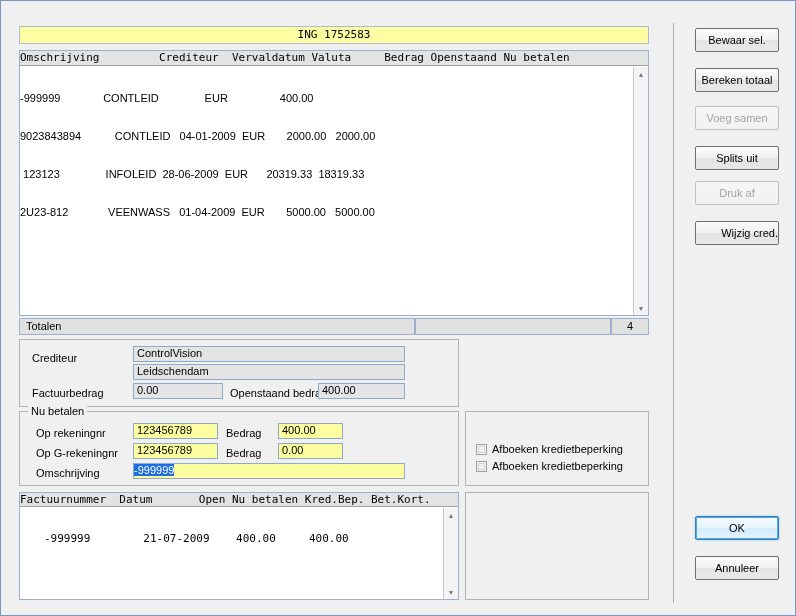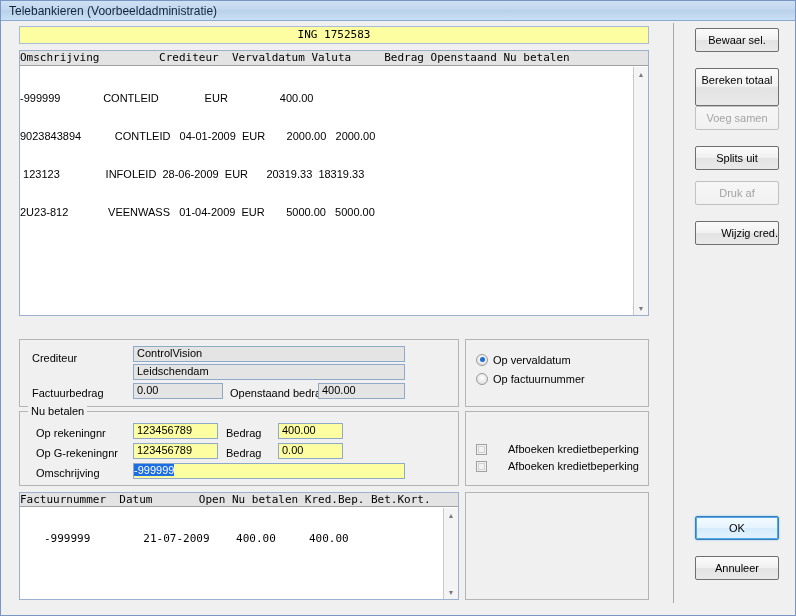--- a/index.html
+++ b/index.html
@@ -228,21 +228,21 @@
   }
 
   
   #chk-panel { left: 464px; top: 410px; width: 184px; height: 75px; }
   .chk-row {
     position: absolute;
     left: 10px;
     height: 14px;
     display: flex;
     align-items: center;
-    gap: 21px;
+    gap: 5px;
     font-size: 11px;
   }
   .chkbox {
     width: 11px; height: 11px;
     background: #f2f2f2;
     border: 1px solid #a0a0a0;
     box-sizing: border-box;
     flex: 0 0 auto;
     position: relative;
   }
@@ -323,40 +323,42 @@
     border: 1px solid #3c7fb1;
     box-shadow: 0 0 0 1px #4ea6ef inset, 0 0 2px #7ec4f5;
     background: linear-gradient(to bottom, #f4fbff 0%, #e6f4fd 48%, #d4ecfb 52%, #e4f3fd 100%);
   }
 </style>
 </head>
 <body>
 
 <div id="app">
 
-  <div id="titlebar">
-    <span class="title-text">Telebankieren (Voorbeeldadministratie)</span>
-  </div>
 
   <div id="acct-banner">ING 1752583</div>
 
   <div id="grid-wrap">
     <div id="grid-head">Omschrijving         Crediteur  Vervaldatum Valuta     Bedrag Openstaand Nu betalen</div>
     <div id="grid-body">
       <div class="grid-row">-999999              CONTLEID               EUR                 400.00           </div>
       <div class="grid-row">9023843894           CONTLEID   04-01-2009  EUR       2000.00   2000.00           </div>
       <div class="grid-row"> 123123               INFOLEID  28-06-2009  EUR      20319.33  18319.33           </div>
       <div class="grid-row">2U23-812             VEENWASS   01-04-2009  EUR       5000.00   5000.00           </div>
     </div>
     <div class="vscroll" style="right:0; top:16px; bottom:0;">
       <div class="arrow up">▲</div>
       <div class="arrow down">▼</div>
     </div>
   </div>
 
+  <div id="totals-bar">
+    <div class="cell" id="totals-left">Totalen</div>
+    <div class="cell" id="totals-middle"></div>
+    <div class="cell" id="totals-right">4</div>
+  </div>
 
   <div class="panel" id="cred-panel">
     <span class="fld-label" style="left:12px; top:12px;">Crediteur</span>
     <div class="ro-field" style="left:113px; top:24px; width:272px; height:16px;">Leidschendam</div>
     <div class="ro-field" style="left:113px; top:6px; width:272px; height:16px;">ControlVision</div>
     <span class="fld-label" style="left:12px; top:47px;">Factuurbedrag</span>
     <div class="ro-field" style="left:113px; top:43px; width:90px; height:16px;">0.00</div>
     <span class="fld-label" style="left:210px; top:47px;">Openstaand bedrag</span>
     <div class="ro-field" style="left:298px; top:43px; width:87px; height:16px;">400.00</div>
   </div>
@@ -373,30 +375,20 @@
     <div class="yl-field" style="left:113px; top:31px; width:85px; height:16px;">123456789</div>
     <span class="fld-label" style="left:206px; top:35px;">Bedrag</span>
     <div class="yl-field" style="left:258px; top:31px; width:65px; height:16px;">0.00</div>
 
     <span class="fld-label" style="left:16px; top:55px;">Omschrijving</span>
     <div class="yl-field" style="left:113px; top:51px; width:272px; height:16px; padding-left:0;">
       <span class="sel-text">-999999</span>
     </div>
   </div>
 
-  <div class="panel" id="order-panel">
-    <div class="radio-row" style="top:12px;">
-      <span class="radio on"></span>
-      <span>Op vervaldatum</span>
-    </div>
-    <div class="radio-row" style="top:31px;">
-      <span class="radio"></span>
-      <span>Op factuurnummer</span>
-    </div>
-  </div>
 
   <div class="panel" id="chk-panel">
     <div class="chk-row" style="top:30px;">
       <span class="chkbox"></span>
       <span>Afboeken kredietbeperking</span>
     </div>
     <div class="chk-row" style="top:47px;">
       <span class="chkbox"></span>
       <span>Afboeken kredietbeperking</span>
     </div>
@@ -411,21 +403,21 @@
       <div class="arrow up">▲</div>
       <div class="arrow down">▼</div>
     </div>
   </div>
 
   <div class="panel" id="bottom-right-panel"></div>
 
   <div id="divider"></div>
 
   <div class="btn" style="left:694px; top:27px; width:84px; height:24px;">Bewaar sel.</div>
-  <div class="btn" style="left:694px; top:67px; width:84px; height:38px;">Bereken totaal</div>
+  <div class="btn" style="left:694px; top:67px; width:84px; height:24px;">Bereken totaal</div>
   <div class="btn disabled" style="left:694px; top:105px; width:84px; height:24px;">Voeg samen</div>
   <div class="btn" style="left:694px; top:145px; width:84px; height:24px;">Splits uit</div>
   <div class="btn disabled" style="left:694px; top:180px; width:84px; height:24px;">Druk af</div>
   <div class="btn" style="left:694px; top:220px; width:84px; height:24px;text-align:right;">Wijzig cred.</div>
 
   <div class="btn focus" style="left:694px; top:515px; width:84px; height:24px;">OK</div>
   <div class="btn" style="left:694px; top:555px; width:84px; height:24px;">Annuleer</div>
 
 </div>
 

